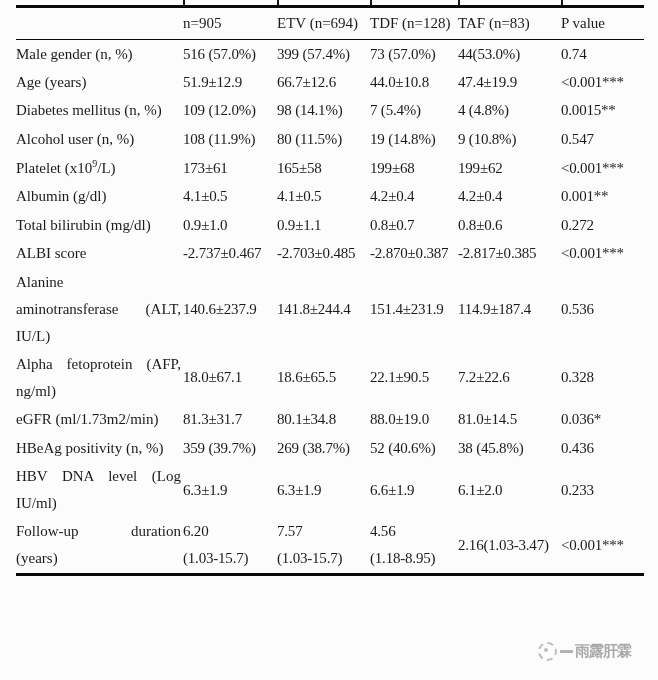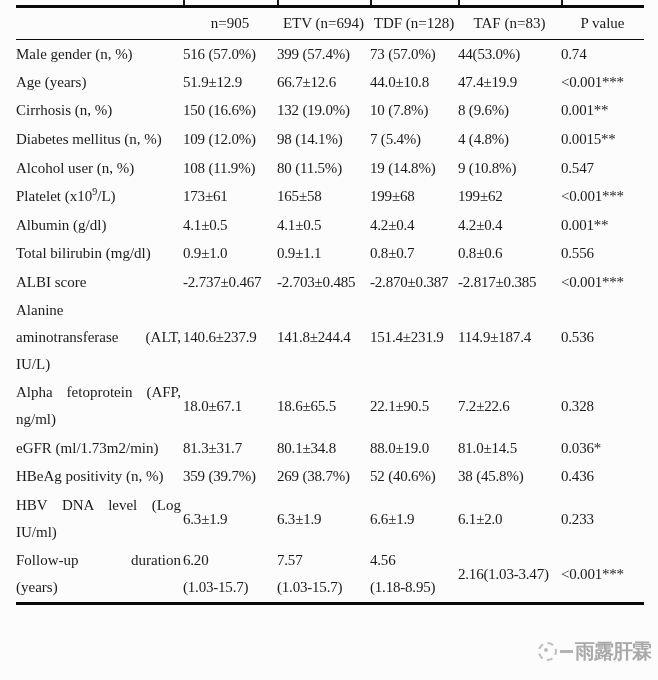--- a/index.html
+++ b/index.html
@@ -8,21 +8,21 @@
     background:#fcfcfc;color:#1b1b1b;
     font-family:"Liberation Serif","DejaVu Serif",serif;
   }
   .tablewrap{position:absolute;left:16px;top:5px;width:628px;}
   table{
     border-collapse:collapse;table-layout:fixed;width:628px;
     border-top:3px solid #0a0a0a;border-bottom:3px solid #0a0a0a;
     font-size:15px;
   }
   td{padding:0;vertical-align:middle;white-space:nowrap;overflow:visible;}
-  thead td{border-bottom:1.5px solid #0a0a0a;height:31px;text-align:center;}
+  thead td{border-bottom:1.5px solid #0a0a0a;height:31px;}
   tr.r1{height:28.6px;margin-left:40px;}
   tr.r2{height:55px;}
   tr.r2b{height:56px;}
   tr.r3{height:82px;}
   .lbl{white-space:normal;padding-right:2px;}
   .line{display:block;line-height:27px;}
   .stretch{text-align-last:justify;text-align:right;}
   .val{letter-spacing:-0.2px;}
   .topline{vertical-align:top;margin-left:48px;}
   sup{font-size:10px;line-height:0;}
@@ -38,21 +38,21 @@
     border:2px dashed #bdbdbd;box-sizing:border-box;
     position:relative;flex:none;background:#fcfcfc;
   }
   .wm-icon::before{
     content:"";position:absolute;left:4px;top:4px;width:4px;height:4px;
     border-radius:50%;background:#bdbdbd;
   }
   .wm-dash{width:13px;height:3px;background:#b3b3b3;margin:0 2px 0 3px;flex:none;}
   .wm-text{
     font-family:Liberation Mono, monospace;
-    font-size:20px;font-weight:bold;letter-spacing:-1px;white-space:nowrap;
+    font-size:15px;font-weight:bold;letter-spacing:-1px;white-space:nowrap;
   }
 </style>
 </head>
 <body>
 
 <div class="tablewrap">
   <div class="tick t1"></div>
   <div class="tick t2"></div>
   <div class="tick t3"></div>
   <div class="tick t4"></div>
@@ -88,28 +88,20 @@
       </tr>
       <tr class="r1">
         <td class="lbl">Age (years)</td>
         <td class="val">51.9±12.9</td>
         <td class="val">66.7±12.6</td>
         <td class="val">44.0±10.8</td>
         <td class="val">47.4±19.9</td>
         <td class="val">&lt;0.001***</td>
       </tr>
       <tr class="r1">
-        <td class="lbl">Cirrhosis (n, %)</td>
-        <td class="val">150 (16.6%)</td>
-        <td class="val">132 (19.0%)</td>
-        <td class="val">10 (7.8%)</td>
-        <td class="val">8 (9.6%)</td>
-        <td class="val">0.001**</td>
-      </tr>
-      <tr class="r1">
         <td class="lbl">Diabetes mellitus (n, %)</td>
         <td class="val">109 (12.0%)</td>
         <td class="val">98 (14.1%)</td>
         <td class="val">7 (5.4%)</td>
         <td class="val">4 (4.8%)</td>
         <td class="val">0.0015**</td>
       </tr>
       <tr class="r1">
         <td class="lbl">Alcohol user (n, %)</td>
         <td class="val">108 (11.9%)</td>
@@ -133,21 +125,21 @@
         <td class="val">4.2±0.4</td>
         <td class="val">4.2±0.4</td>
         <td class="val">0.001**</td>
       </tr>
       <tr class="r1">
         <td class="lbl">Total bilirubin (mg/dl)</td>
         <td class="val">0.9±1.0</td>
         <td class="val">0.9±1.1</td>
         <td class="val">0.8±0.7</td>
         <td class="val">0.8±0.6</td>
-        <td class="val">0.556</td>
+        <td class="val">0.272</td>
       </tr>
       <tr class="r1">
         <td class="lbl">ALBI score</td>
         <td class="val">-2.737±0.467</td>
         <td class="val">-2.703±0.485</td>
         <td class="val">-2.870±0.387</td>
         <td class="val">-2.817±0.385</td>
         <td class="val">&lt;0.001***</td>
       </tr>
       <tr class="r3">

